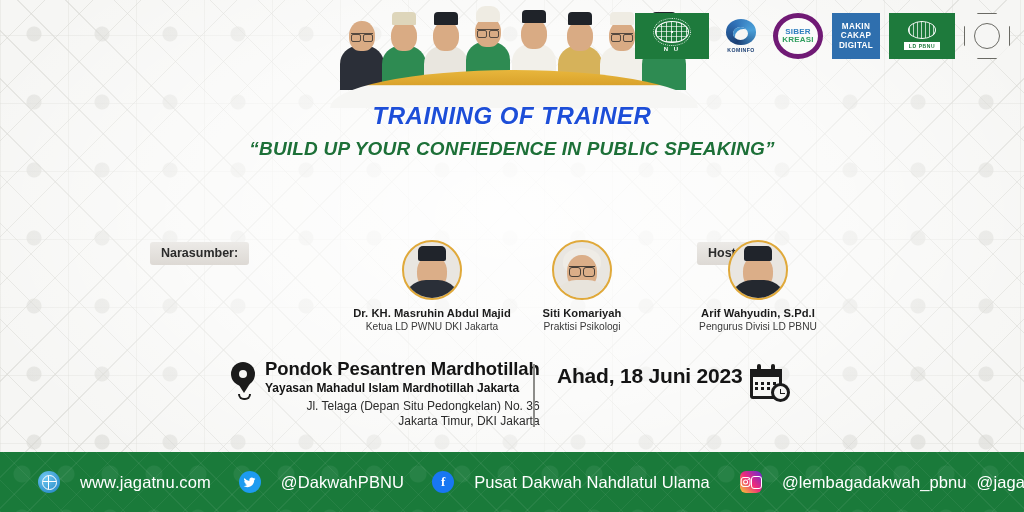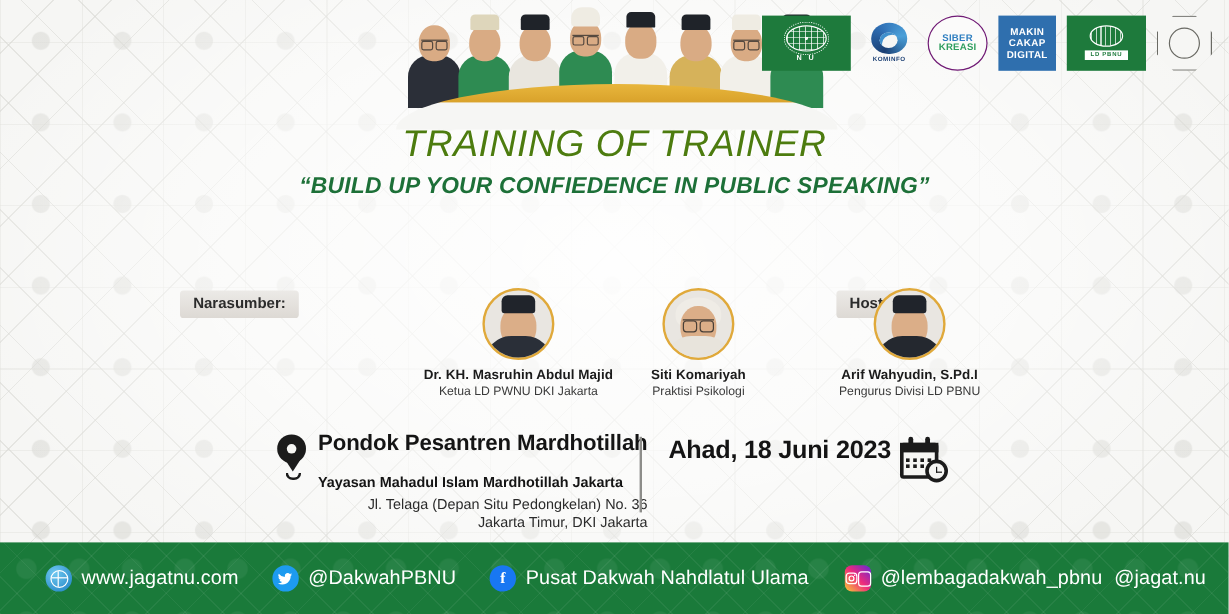--- a/index.html
+++ b/index.html
@@ -72,21 +72,21 @@
   }
   .km-mark::after {
     content:""; position:absolute; left:7px; top:8px; width:15px; height:13px;
     border-radius:50%; background:#f6f6f4;
     box-shadow:inset 3px 3px 0 -1px #3f8fcc;
   }
   .km-txt { font-size:5.2px; font-weight:700; color:#1b3f73; letter-spacing:.4px; margin-top:2px; }
 
   .logo-siber {
     width:50px; height:46px; border-radius:50%;
-    background:#fbfbfa; border:1px solid #701a75;
+    background:#fbfbfa; border:5px solid #701a75;
     display:flex; flex-direction:column; align-items:center; 
     line-height:1.05;
   }
   .sib1 { font-size:8px; font-weight:800; color:#2f7fc0; letter-spacing:.2px; }
   .sib2 { font-size:8px; font-weight:800; color:#2f9e5e; letter-spacing:.2px; }
 
   .logo-makin {
     width:48px; height:46px; background:#2f6fae; color:#fff;
     display:flex; flex-direction:column; align-items:center; justify-content:center;
     line-height:1.12; padding:2px;
@@ -158,22 +158,22 @@
   .gold-arc {
     position:absolute; bottom:-4px; left:-6px; width:368px; height:38px;
     border-radius:50% 50% 0 0 / 100% 100% 0 0;
     background:linear-gradient(180deg,#e8b63c 0%,#d9a22b 40%,#f6f6f4 41%);
     z-index:5;
   }
 
   
   .titles { position:absolute; top:104px; left:0; width:1024px; text-align:center; z-index:8; }
   .t-main {
-    font-size:31px; font-weight:400; font-style:italic;
-    color:#4d7c0f; letter-spacing:.5px; line-height:1;
+    font-size:24px; font-weight:700; font-style:italic;
+    color:#1d4ed8; letter-spacing:.5px; line-height:1;
     text-shadow:1px 1px 0 rgba(255,255,255,.8);
   }
   .t-big {
     font-size:52px; font-weight:800; font-style:italic;
     color:#15693a; letter-spacing:-.5px; line-height:1.05; margin-top:2px;
   }
   .t-sub {
     font-size:19px; font-weight:800; font-style:italic;
     color:#1d7038; margin-top:10px; letter-spacing:.2px;
   }
@@ -254,21 +254,21 @@
     border-top:11px solid #1b1b1b;
   }
   .pin-shadow {
     width:13px; height:6px; margin:1px auto 0;
     border:2px solid #1b1b1b; border-top:0;
     border-radius:0 0 9px 9px;
   }
 
   .venue { position:absolute; left:265px; top:1px; text-align:left; }
   .v-1 { font-size:18.5px; font-weight:700; color:#141414; letter-spacing:-.1px; line-height:1.12; }
-  .v-2 { font-size:12px; font-weight:700; color:#141414; margin-top:15px; }
+  .v-2 { font-size:12px; font-weight:700; color:#141414; margin-top:1px; }
   .v-3 { font-size:12px; color:#2b2b2b; margin-top:4px; text-align:right; }
   .v-4 { font-size:12px; color:#2b2b2b; margin-top:1px; text-align:right; }
 
   .vdivider {
     position:absolute; left:533px; top:6px; width:1.6px; height:63px;
     background:#8d8d8a;
   }
 
   .when { position:absolute; left:557px; top:6px; }
   .w-1 { font-size:21px; font-weight:700; color:#141414; letter-spacing:-.2px; }
@@ -302,21 +302,21 @@
   .footer {
     position:absolute; left:0; bottom:0; width:1024px; height:60px;
     background:#1a7a3a;
     background-image:
       repeating-linear-gradient(45deg, rgba(255,255,255,.055) 0 1px, transparent 1px 22px),
       repeating-linear-gradient(-45deg, rgba(255,255,255,.055) 0 1px, transparent 1px 22px),
       radial-gradient(circle at 22px 22px, rgba(255,255,255,.06) 0 8px, transparent 9px);
     background-size:auto,auto,44px 44px;
     display:flex; align-items:center; z-index:9;
   }
-  .soc { display:flex; align-items:center; gap:8px; color:#fff; }
+  .soc { display:flex; align-items:center; gap:20px; color:#fff; }
   .soc-txt { font-size:16.5px; color:#ffffff; letter-spacing:.1px; white-space:nowrap; }
   .ic { width:22px; height:22px; border-radius:50%; flex:0 0 22px;
         display:flex; align-items:center; justify-content:center;
         font-size:13px; font-weight:700; color:#fff; }
   .ic-web { background:radial-gradient(circle at 35% 30%, #6fc8f0, #1a7fc1); }
   .ic-web::after {
     content:""; width:13px; height:13px; border-radius:50%;
     border:1.4px solid #fff;
     background:
       linear-gradient(#fff,#fff) center/1.4px 13px no-repeat,

